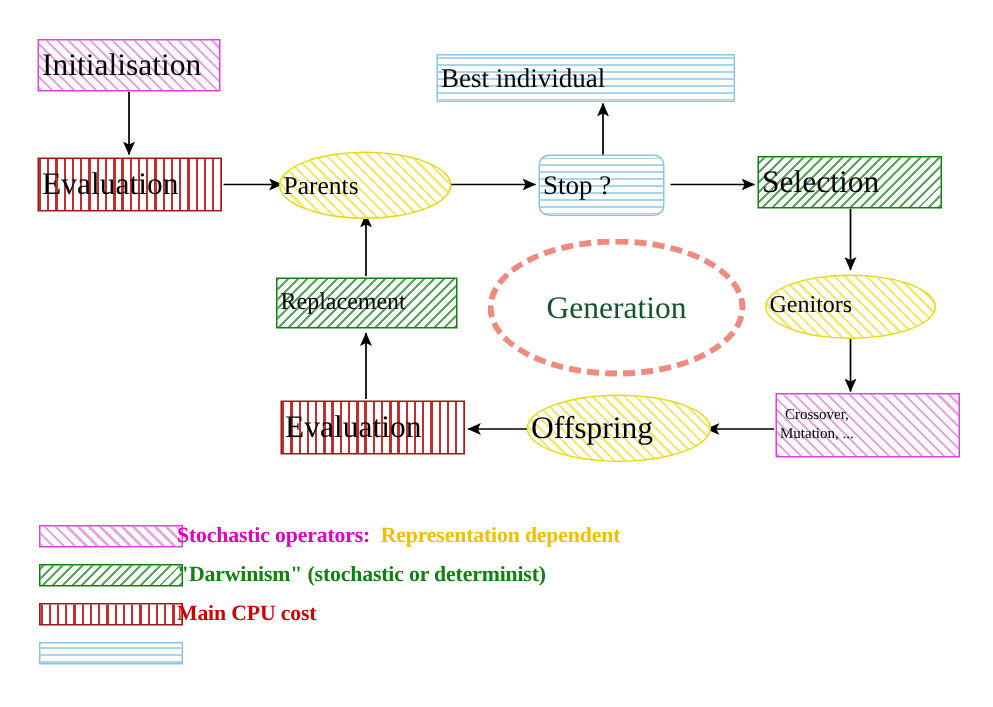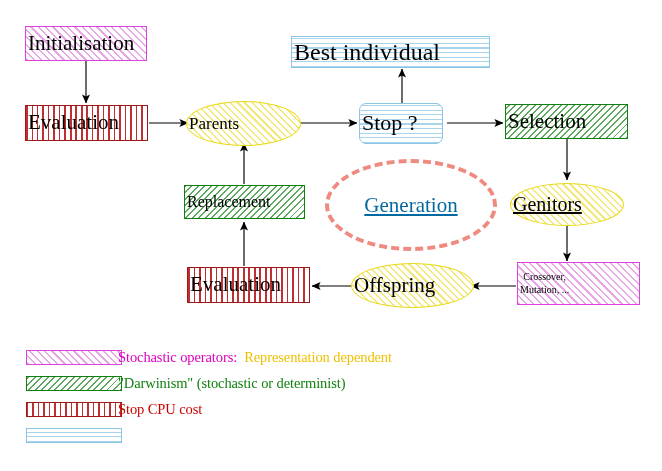--- a/index.html
+++ b/index.html
@@ -86,23 +86,22 @@
 
   
   .generation-ellipse {
     position: absolute;
     box-sizing: border-box;
     border: 4px dashed #ef8a80;
     border-radius: 50%;
     display: flex;
     align-items: center;
     justify-content: center;
-    color: #0369a1;
+    color: #14532d;
     background: transparent;
-    text-decoration: underline;
   }
 
   
   .arrow-svg {
     position: absolute;
     left: 0;
     top: 0;
     width: 662px;
     height: 471px;
     pointer-events: none;
@@ -128,21 +127,21 @@
     position: absolute;
     left: 26px;
     width: 96px;
     height: 15px;
     box-sizing: border-box;
   }
   .legend-text {
     position: absolute;
     left: 118px;
     white-space: pre;
-    font-weight: normal;
+    font-weight: bold;
     font-size: 14.5px;
     letter-spacing: -0.1px;
   }
   .legend-text .seg2 { color: #f0c000; }
 
   .c-magenta { color: #e000c0; }
   .c-green   { color: #108010; }
   .c-red     { color: #cc0000; }
   .c-blue    { color: #8cbede; }
 </style>
@@ -188,33 +187,33 @@
   </div>
 
   <div class="node fill-red" style="left:25px; top:105px; width:123px; height:36px; font-size:21px;">
     <span class="node-label">Evaluation</span>
   </div>
 
   <div class="node fill-yellow ellipse" style="left:186px; top:101px; width:115px; height:45px; font-size:17px;">
     <span class="node-label">Parents</span>
   </div>
 
-  <div class="node fill-blue rounded" style="left:359px; top:103px; width:84px; height:41px; font-size:22px;">
+  <div class="node fill-blue rounded" style="left:359px; top:103px; width:84px; height:41px; font-size:18px;">
     <span class="node-label">Stop ?</span>
   </div>
 
-  <div class="node fill-blue" style="left:291px; top:36px; width:199px; height:32px; font-size:24px;">
+  <div class="node fill-blue" style="left:291px; top:36px; width:199px; height:32px; font-size:18px;">
     <span class="node-label">Best individual</span>
   </div>
 
   <div class="node fill-green" style="left:505px; top:104px; width:123px; height:35px; font-size:21px;">
     <span class="node-label">Selection</span>
   </div>
 
-  <div class="node fill-yellow ellipse" style="left:510px; top:183px; width:114px; height:43px; font-size:20px;text-decoration:underline;">
+  <div class="node fill-yellow ellipse" style="left:510px; top:183px; width:114px; height:43px; font-size:16px;">
     <span class="node-label">Genitors</span>
   </div>
 
   <div class="node fill-magenta" style="left:517px; top:262px; width:123px; height:43px; font-size:10px; line-height:1.25;">
     <span class="node-label">Crossover,
 Mutation, ...</span>
   </div>
 
   <div class="node fill-yellow ellipse" style="left:351px; top:263px; width:123px; height:45px; font-size:21px;">
     <span class="node-label">Offspring</span>
@@ -239,21 +238,21 @@
       <span class="legend-text c-magenta"><span>Stochastic operators:</span><span class="seg2">  Representation dependent</span></span>
     </div>
 
     <div class="legend-row" style="top:32px;">
       <span class="legend-swatch fill-green"></span>
       <span class="legend-text c-green">"Darwinism" (stochastic or determinist)</span>
     </div>
 
     <div class="legend-row" style="top:58px;">
       <span class="legend-swatch fill-red"></span>
-      <span class="legend-text c-red">Stop CPU cost</span>
+      <span class="legend-text c-red">Main CPU cost</span>
     </div>
 
     <div class="legend-row" style="top:84px;">
       <span class="legend-swatch fill-blue"></span>
     </div>
 
   </div>
 
 </div>
 

